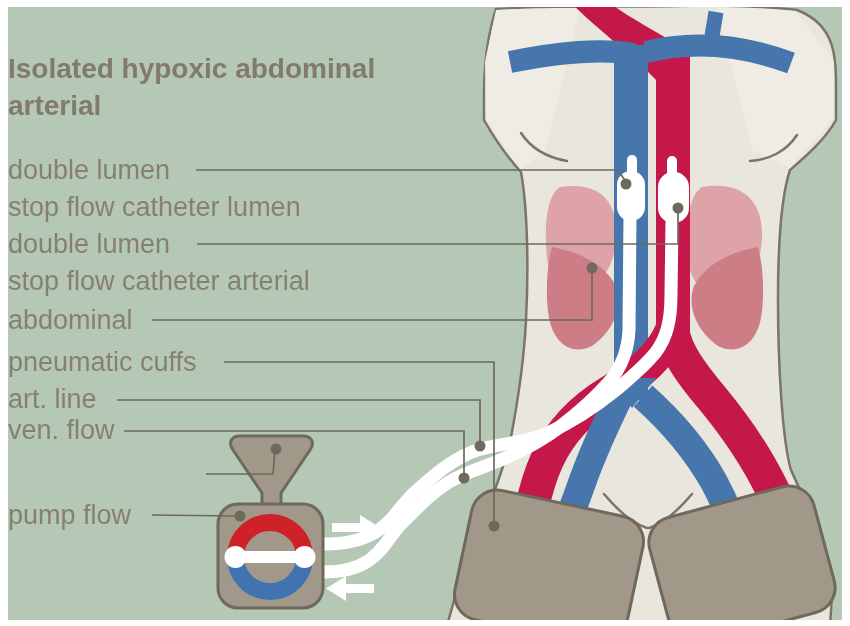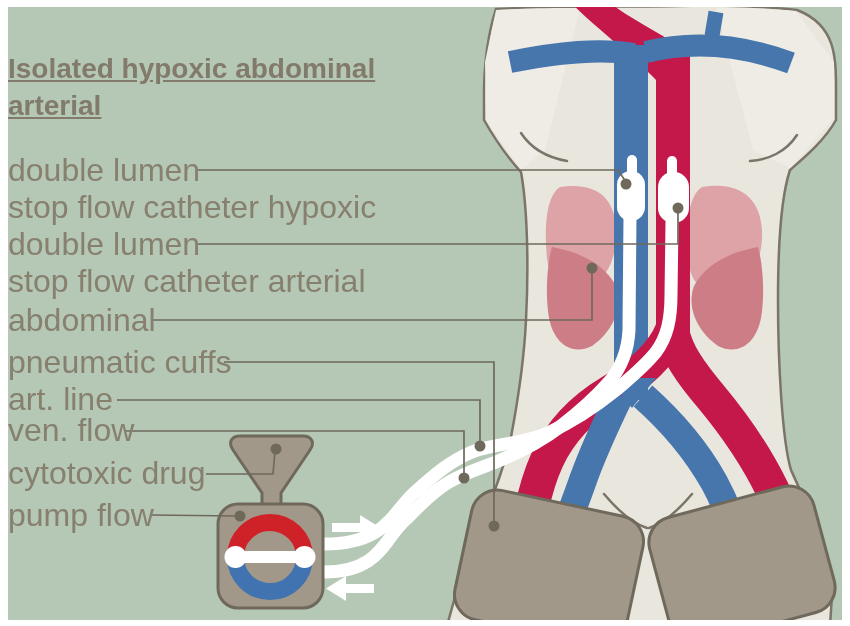--- a/index.html
+++ b/index.html
@@ -4,25 +4,25 @@
 <style>
   html,body{margin:0;padding:0;background:#fff;}
   .stage{
     position:relative;width:850px;height:626px;background:#ffffff;
     font-family:"Liberation Sans","DejaVu Sans",sans-serif;overflow:hidden;
   }
   .stage svg{position:absolute;left:0;top:0;}
   .title{
     position:absolute;left:8px;top:50px;
     font-size:28px;line-height:37px;font-weight:bold;
-    color:var(--title-text,#827a6a);white-space:nowrap;text-decoration:underline;
+    color:var(--title-text,#827a6a);white-space:nowrap;
   }
   .lbl{
     position:absolute;left:8px;
-    font-size:32px;line-height:37px;
+    font-size:27px;line-height:37px;
     color:var(--text,#87806f);white-space:nowrap;
   }
   
   .panel{fill:var(--background,#b5c7b5);}
   .body-fill{fill:var(--body,#e9e6de);stroke:var(--outline,#7b7469);stroke-width:2.5;}
   .body-hl{fill:var(--body-highlight,#eeece4);}
   .crease{fill:none;stroke:var(--outline,#7b7469);stroke-width:2.5;stroke-linecap:round;}
   .pinkL{fill:var(--pink-light,#dda3a7);}
   .pinkD{fill:var(--pink-dark,#cd7d86);}
   .vein{fill:var(--vein-blue,#4776ad);}
@@ -201,21 +201,21 @@
     </g>
   </svg>
 
   <div class="title">
     <div>Isolated hypoxic abdominal</div>
     <div>arterial</div>
   </div>
 
   <div class="lbl" style="top:152px">
     <div>double lumen</div>
-    <div>stop flow catheter hypoxic</div>
+    <div>stop flow catheter lumen</div>
   </div>
 
   <div class="lbl" style="top:226px">
     <div>double lumen</div>
     <div>stop flow catheter arterial</div>
   </div>
 
   <div class="lbl" style="top:302px">
     <div>abdominal</div>
   </div>
@@ -225,21 +225,18 @@
   </div>
 
   <div class="lbl" style="top:344px">
     <div>pneumatic cuffs</div>
   </div>
 
   <div class="lbl" style="top:412px">
     <div>ven. flow</div>
   </div>
 
-  <div class="lbl" style="top:455px">
-    <div>cytotoxic drug</div>
-  </div>
 
   <div class="lbl" style="top:497px">
     <div>pump flow</div>
   </div>
 
 </div>
 
 </body></html>

